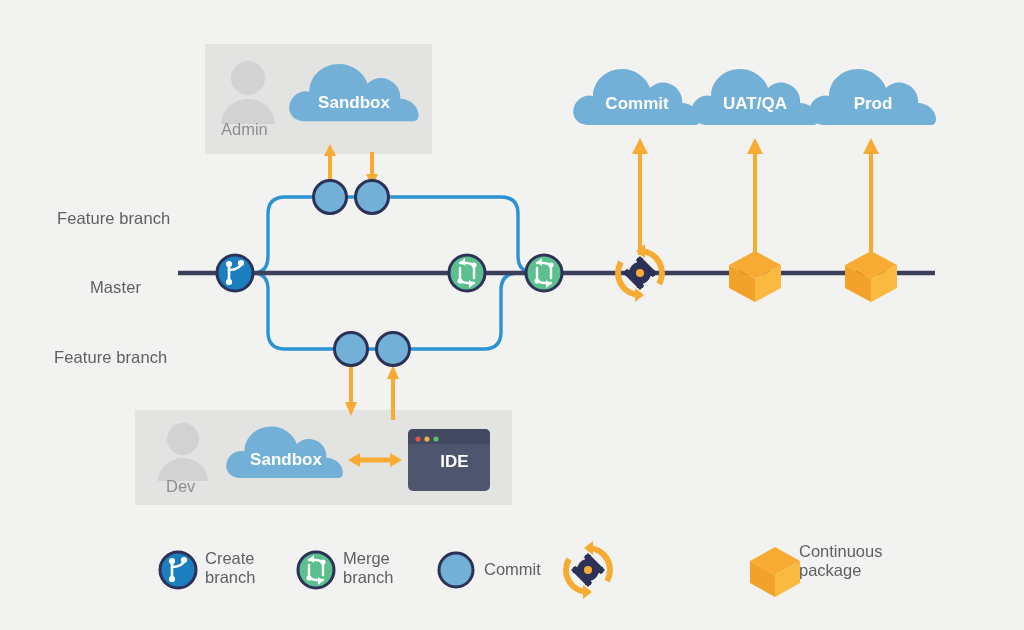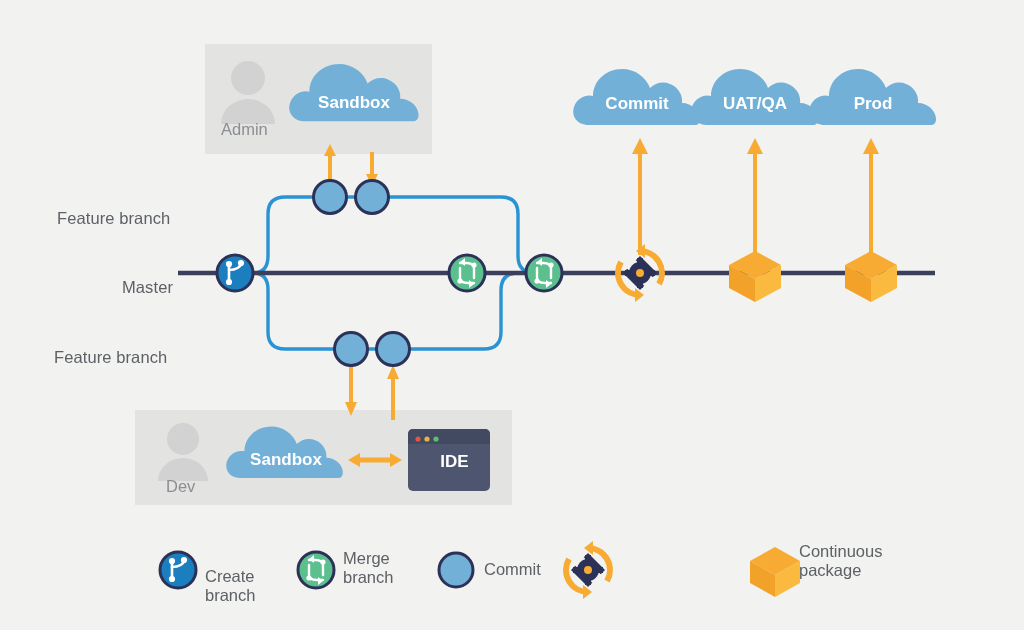--- a/index.html
+++ b/index.html
@@ -257,35 +257,35 @@
     <circle cx="588" cy="570" r="4" fill="#f7ab33"></circle>
   </g>
   <g>
     <path d="M775 547 L800 561 L775 575 L750 561 Z" fill="#f7ab33"></path>
     <path d="M750 561 L775 575 L775 597 L750 583 Z" fill="#f2a129"></path>
     <path d="M800 561 L775 575 L775 597 L800 583 Z" fill="#fab93f"></path>
   </g>
 </svg>
 
 <div class="lbl" style="left:57px;top:195px;">Feature branch</div>
-<div class="lbl" style="left:122px;top:264px;">Master</div>
+<div class="lbl" style="left:90px;top:264px;">Master</div>
 <div class="lbl" style="left:54px;top:334px;">Feature branch</div>
 
 <div class="rolelbl" style="left:221px;top:120px;">Admin</div>
 <div class="cloudtxt" style="left:289px;top:93px;width:130px;">Sandbox</div>
 
 <div class="rolelbl" style="left:166px;top:477px;text-align:right;">Dev</div>
 <div class="cloudtxt" style="left:226px;top:450px;width:120px;">Sandbox</div>
 <div class="idetxt" style="left:408px;top:452px;width:93px;text-align:center;">IDE</div>
 
 <div class="cloudtxt" style="left:573px;top:94px;width:128px;">Commit</div>
 <div class="cloudtxt" style="left:691px;top:94px;width:128px;">UAT/QA</div>
 <div class="cloudtxt" style="left:809px;top:94px;width:128px;">Prod</div>
 
-<div class="legtxt" style="left:205px;top:567px;">Create
+<div class="legtxt" style="left:205px;top:549px;">Create
 branch</div>
 <div class="legtxt" style="left:343px;top:549px;">Merge
 branch</div>
 <div class="legtxt" style="left:484px;top:560px;">Commit</div>
 <div class="legtxt" style="left:799px;top:542px;">Continuous
 package</div>
 
 </div>
 
 </body></html>

